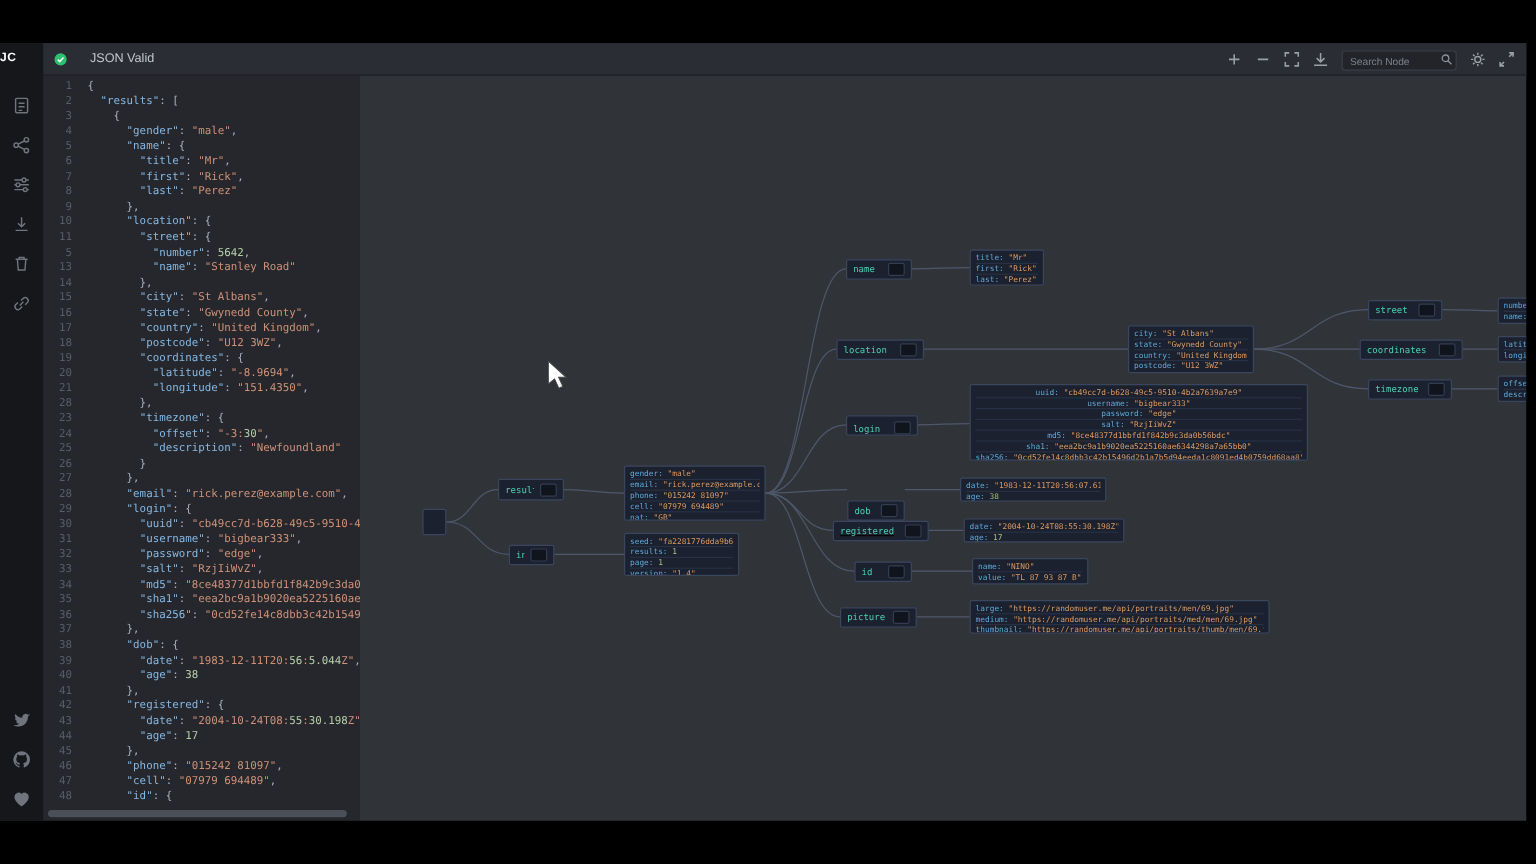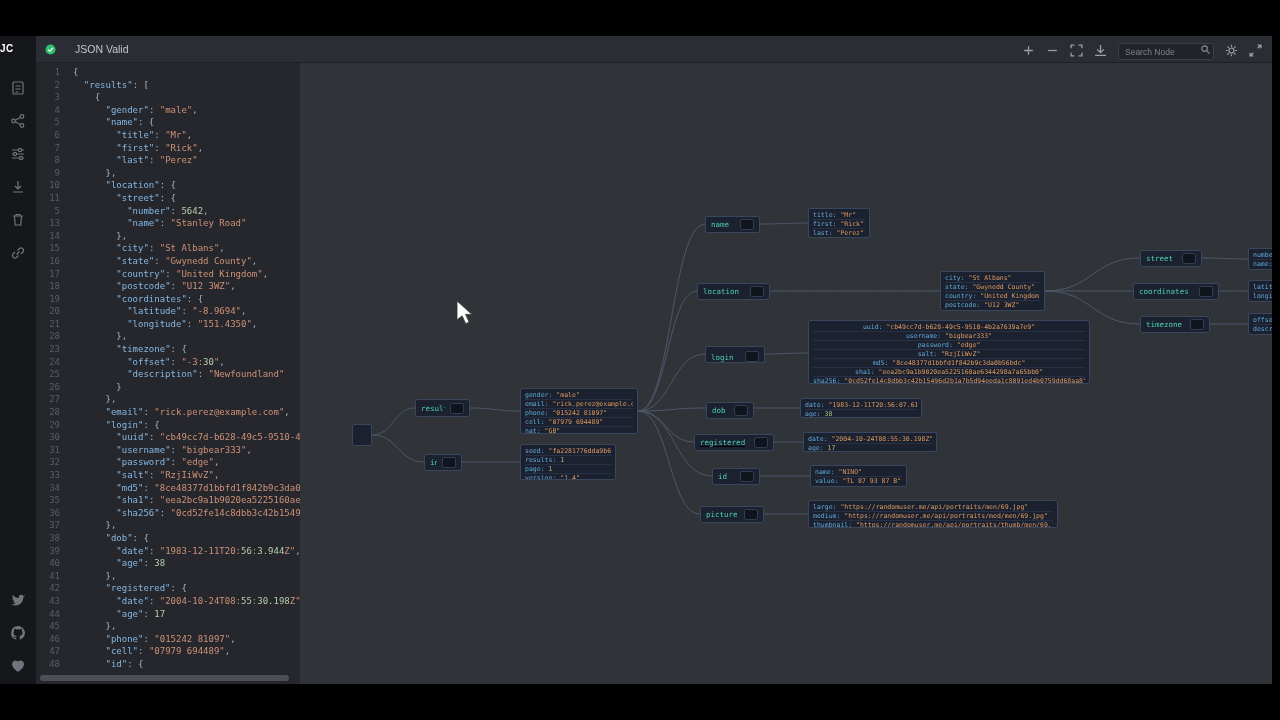--- a/index.html
+++ b/index.html
@@ -211,21 +211,21 @@
         <div class="ln"><span class="num">29</span><span class="code">      <span class="ck">"login"</span>: {</span></div>
         <div class="ln"><span class="num">30</span><span class="code">        <span class="ck">"uuid"</span>: <span class="cs">"cb49cc7d-b628-49c5-9510-4b2a7639a7e9"</span>,</span></div>
         <div class="ln"><span class="num">31</span><span class="code">        <span class="ck">"username"</span>: <span class="cs">"bigbear333"</span>,</span></div>
         <div class="ln"><span class="num">32</span><span class="code">        <span class="ck">"password"</span>: <span class="cs">"edge"</span>,</span></div>
         <div class="ln"><span class="num">33</span><span class="code">        <span class="ck">"salt"</span>: <span class="cs">"RzjIiWvZ"</span>,</span></div>
         <div class="ln"><span class="num">34</span><span class="code">        <span class="ck">"md5"</span>: <span class="cs">"8ce48377d1bbfd1f842b9c3da0b56bdc"</span>,</span></div>
         <div class="ln"><span class="num">35</span><span class="code">        <span class="ck">"sha1"</span>: <span class="cs">"eea2bc9a1b9020ea5225160ae6344298a7a65bb0"</span>,</span></div>
         <div class="ln"><span class="num">36</span><span class="code">        <span class="ck">"sha256"</span>: <span class="cs">"0cd52fe14c8dbb3c42b15496d2b1a7b5d94eeda1c8091ed4b0759dd68aa8"</span></span></div>
         <div class="ln"><span class="num">37</span><span class="code">      },</span></div>
         <div class="ln"><span class="num">38</span><span class="code">      <span class="ck">"dob"</span>: {</span></div>
-        <div class="ln"><span class="num">39</span><span class="code">        <span class="ck">"date"</span>: <span class="cs">"1983-12-11T20:<span class="cn">56</span>:<span class="cn">3.944</span>Z"</span>,</span></div>
+        <div class="ln"><span class="num">39</span><span class="code">        <span class="ck">"date"</span>: <span class="cs">"1983-12-11T20:<span class="cn">56</span>:<span class="cn">5.044</span>Z"</span>,</span></div>
         <div class="ln"><span class="num">40</span><span class="code">        <span class="ck">"age"</span>: <span class="cn">38</span></span></div>
         <div class="ln"><span class="num">41</span><span class="code">      },</span></div>
         <div class="ln"><span class="num">42</span><span class="code">      <span class="ck">"registered"</span>: {</span></div>
         <div class="ln"><span class="num">43</span><span class="code">        <span class="ck">"date"</span>: <span class="cs">"2004-10-24T08:<span class="cn">55</span>:<span class="cn">30.198</span>Z"</span>,</span></div>
         <div class="ln"><span class="num">44</span><span class="code">        <span class="ck">"age"</span>: <span class="cn">17</span></span></div>
         <div class="ln"><span class="num">45</span><span class="code">      },</span></div>
         <div class="ln"><span class="num">46</span><span class="code">      <span class="ck">"phone"</span>: <span class="cs">"015242 81097"</span>,</span></div>
         <div class="ln"><span class="num">47</span><span class="code">      <span class="ck">"cell"</span>: <span class="cs">"07979 694489"</span>,</span></div>
         <div class="ln"><span class="num">48</span><span class="code">      <span class="ck">"id"</span>: {</span></div>
       </div>
@@ -309,21 +309,21 @@
         </div>
         <div class="node leaf" style="left: 508px; top: 258px; width: 282px; height: 64px; text-align: center;">
           <div class="nrow"><span class="rk">uuid: </span><span class="rs">"cb49cc7d-b628-49c5-9510-4b2a7639a7e9"</span></div>
           <div class="nrow"><span class="rk">username: </span><span class="rs">"bigbear333"</span></div>
           <div class="nrow"><span class="rk">password: </span><span class="rs">"edge"</span></div>
           <div class="nrow"><span class="rk">salt: </span><span class="rs">"RzjIiWvZ"</span></div>
           <div class="nrow"><span class="rk">md5: </span><span class="rs">"8ce48377d1bbfd1f842b9c3da0b56bdc"</span></div>
           <div class="nrow"><span class="rk">sha1: </span><span class="rs">"eea2bc9a1b9020ea5225160ae6344298a7a65bb0"</span></div>
           <div class="nrow"><span class="rk">sha256: </span><span class="rs">"0cd52fe14c8dbb3c42b15496d2b1a7b5d94eeda1c8091ed4b0759dd68aa8"</span></div>
         </div>
-        <div class="node parent" style="left: 406px; top: 340px; width: 48px; height: 17px;">
+        <div class="node parent" style="left: 406px; top: 355px; width: 48px; height: 17px;">
           <span class="nlabel">dob</span>
           <span class="nbadge"></span>
         </div>
         <div class="node leaf" style="left: 500px; top: 336px; width: 122px; height: 20px;">
           <div class="nrow"><span class="rk">date: </span><span class="rs">"1983-12-11T20:56:07.610Z"</span></div>
           <div class="nrow"><span class="rk">age: </span><span class="rn">38</span></div>
         </div>
         <div class="node parent" style="left: 394px; top: 372px; width: 80px; height: 17px; text-decoration: underline;">
           <span class="nlabel">registered</span>
           <span class="nbadge"></span>

